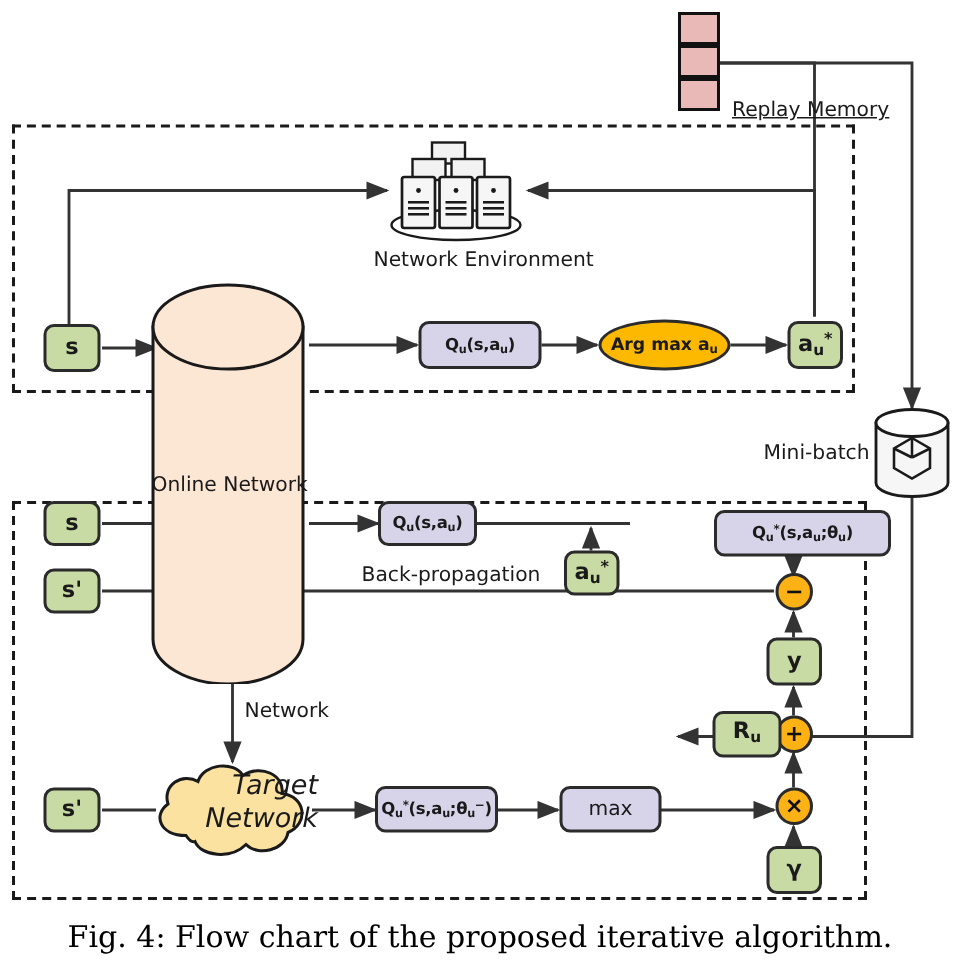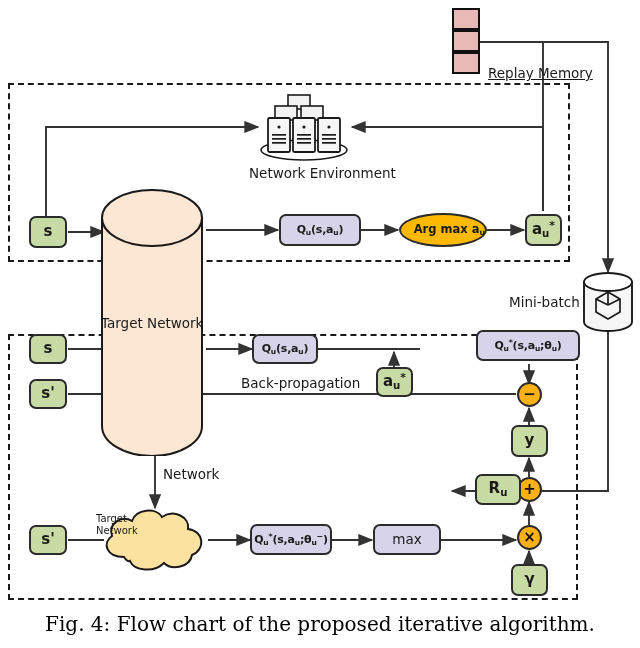--- a/index.html
+++ b/index.html
@@ -20,21 +20,21 @@
   .lav{background:#d7d3e8;}
   .sm{font-size:15px;font-weight:bold;}
   .qlbl{font-size:11px;font-weight:bold;letter-spacing:-0.2px;white-space:nowrap;}
 
   
   .sub{font-size:0.68em;vertical-align:-0.28em;}
   .sup{font-size:0.72em;vertical-align:0.45em;}
 
   
   .ellipse{background:#fcb900;border:2px solid #2b2b2b;border-radius:50%;
-           font-size:11.5px;font-weight:bold;justify-content:flex-end;}
+           font-size:11.5px;font-weight:bold;}
 
   
   .opc{background:#fcb215;border:2px solid #2b2b2b;border-radius:50%;
        font-size:15px;font-weight:bold;color:#111;line-height:1;}
 
   
   .tlabel{position:absolute;font-size:13.5px;color:#1a1a1a;white-space:nowrap;}
 
   
   .dashbox{position:absolute;border:2px dashed #1a1a1a;box-sizing:border-box;background:transparent;}
@@ -149,21 +149,21 @@
         <rect x="66" y="46" width="14" height="1.7"></rect>
         <rect x="66" y="50" width="14" height="1.7"></rect>
     </g>
   </svg>
   <div class="tlabel" style="left:214px;top:165px;margin-left:35px;">Network Environment</div>
 
   <svg style="position:absolute;left:96px;top:188px;width:112px;height:268px;" viewBox="0 0 112 268">
     <path d="M6,30 L6,238 a50,30 0 0 0 100,0 L106,30 z" fill="#fce6d4" stroke="#1a1a1a" stroke-width="2"></path>
     <ellipse cx="56" cy="30" rx="50" ry="28" fill="#fce6d4" stroke="#1a1a1a" stroke-width="2"></ellipse>
   </svg>
-  <div class="tlabel" style="left:101px;top:315px;font-size:13.5px;">Target Network</div>
+  <div class="tlabel" style="left:101px;top:315px;font-size:13.5px;">Online Network</div>
 
   <div class="node rrect green sm" style="left:29px;top:216px;width:38px;height:32px;">
     <span>s</span>
   </div>
 
   <div class="node rrect lav qlbl" style="left:279px;top:214px;width:82px;height:32px;">
     <span>
       <span>Q</span><span class="sub">u</span><span>(s,a</span><span class="sub">u</span><span>)</span>
     </span>
   </div>
@@ -205,21 +205,21 @@
   </div>
 
   <div class="node rrect green sm" style="left:376px;top:367px;width:37px;height:30px;">
     <span>
       <span>a</span><span class="sub">u</span><span class="sup">*</span>
     </span>
   </div>
 
   <div class="tlabel" style="left:241px;top:375px;">Back-propagation</div>
 
-  <div class="node rrect lav qlbl" style="left:476px;top:330px;width:104px;height:31px;">
+  <div class="node rrect lav qlbl" style="left:476px;top:340px;width:118px;height:31px;">
     <span>
       <span>Q</span><span class="sub">u</span><span class="sup">*</span><span>(s,a</span><span class="sub">u</span><span>;θ</span><span class="sub">u</span><span>)</span>
     </span>
   </div>
 
   <div class="node opc" style="left:517px;top:382px;width:25px;height:25px;">
     <span>−</span>
   </div>
 
   <div class="node rrect green sm" style="left:511px;top:425px;width:37px;height:32px;">
@@ -248,21 +248,21 @@
 
   <div class="node rrect green sm" style="left:29px;top:525px;width:38px;height:30px;">
     <span>s'</span>
   </div>
 
   <svg style="position:absolute;left:96px;top:505px;width:116px;height:72px;" viewBox="0 0 116 72">
     <path d="M28,52 C10,52 6,38 16,31 C12,18 26,10 36,16 C40,4 60,2 66,12
              C78,4 94,12 92,24 C108,26 110,44 96,50 C94,62 76,66 68,58
              C58,68 38,66 34,56 C32,57 30,55 28,52 z" fill="#fbe2a0" stroke="#1a1a1a" stroke-width="2"></path>
   </svg>
-  <div style="position:absolute;left:96px;top:513px;width:116px;text-align:left;font-size:10px;line-height:1.2;">
+  <div style="position:absolute;left:96px;top:513px;width:116px;text-align:right;font-size:18px;line-height:1.2;font-style:italic;">
     <div>Target</div>
     <div>Network</div>
   </div>
 
   <div class="node rrect lav qlbl" style="left:250px;top:524px;width:82px;height:31px;text-align:center;">
     <span>
       <span>Q</span><span class="sub">u</span><span class="sup">*</span><span>(s,a</span><span class="sub">u</span><span>;θ</span><span class="sub">u</span><span class="sup">−</span><span>)</span>
     </span>
   </div>
 

